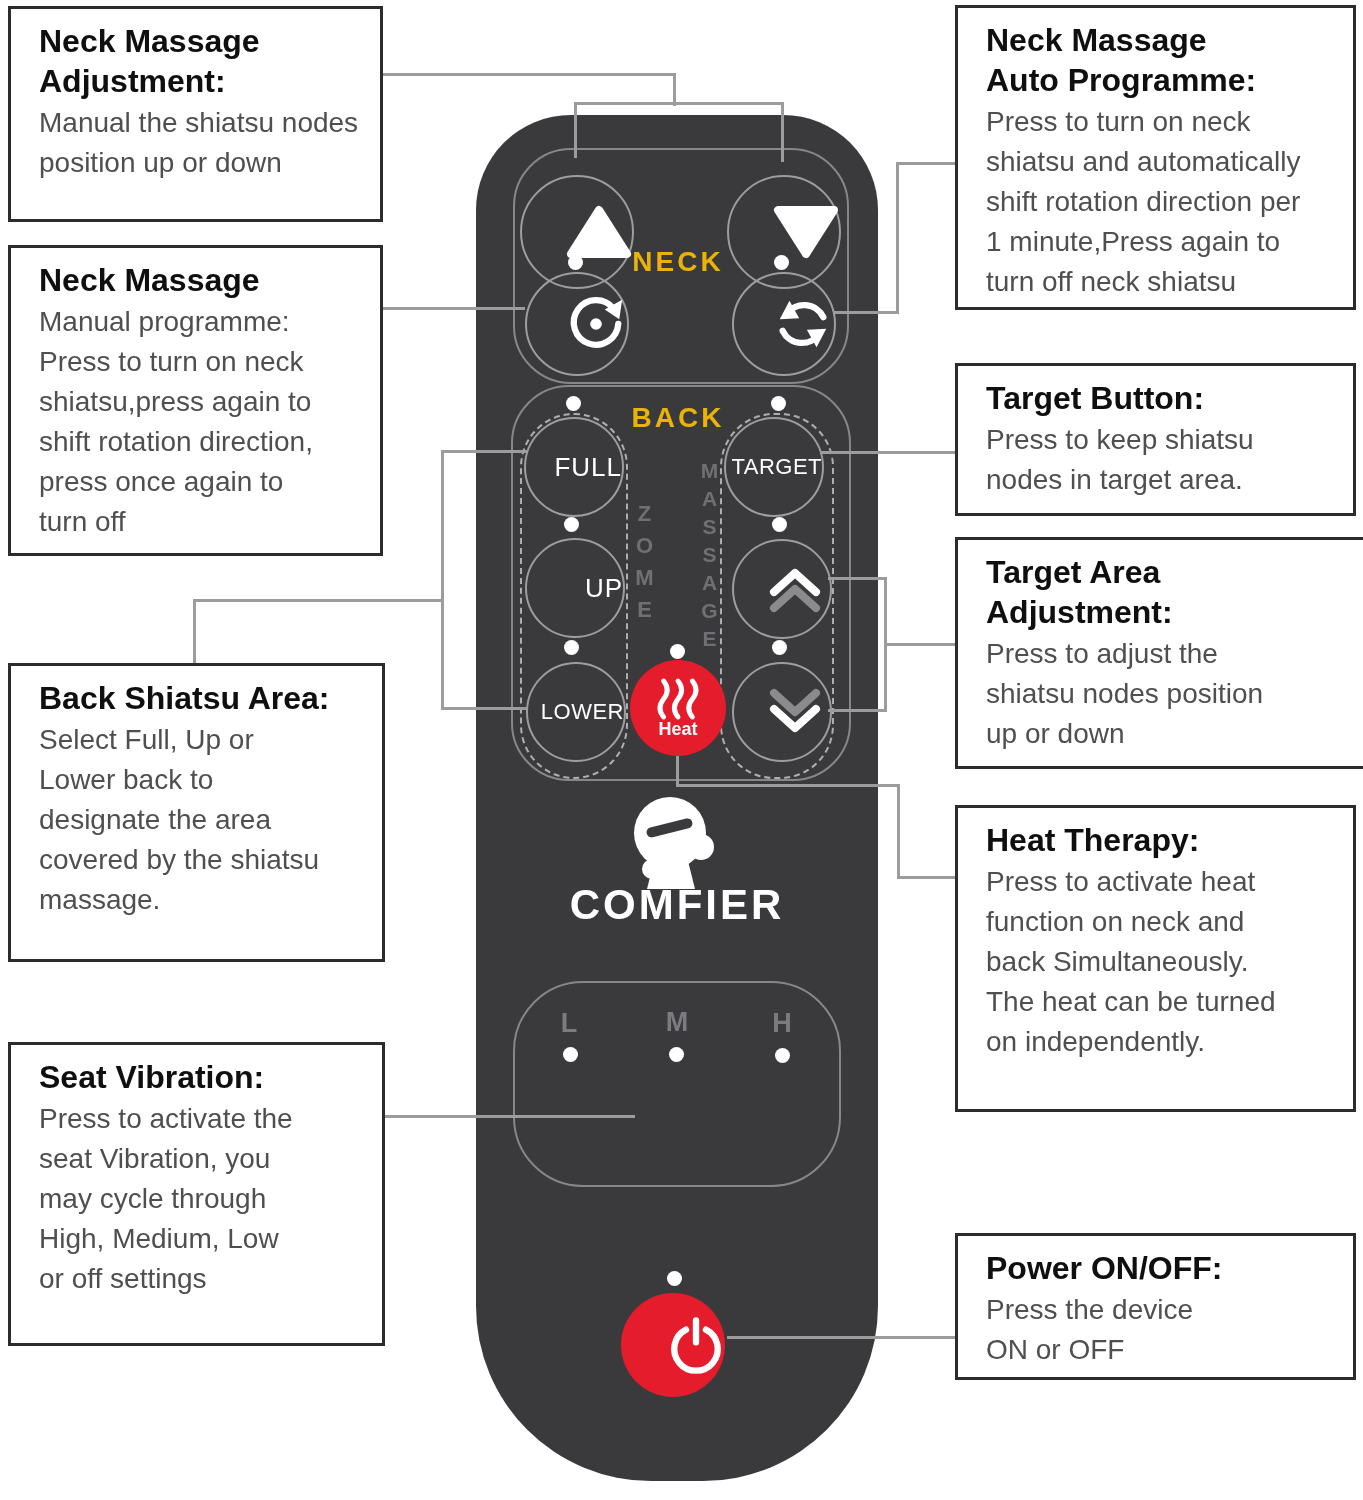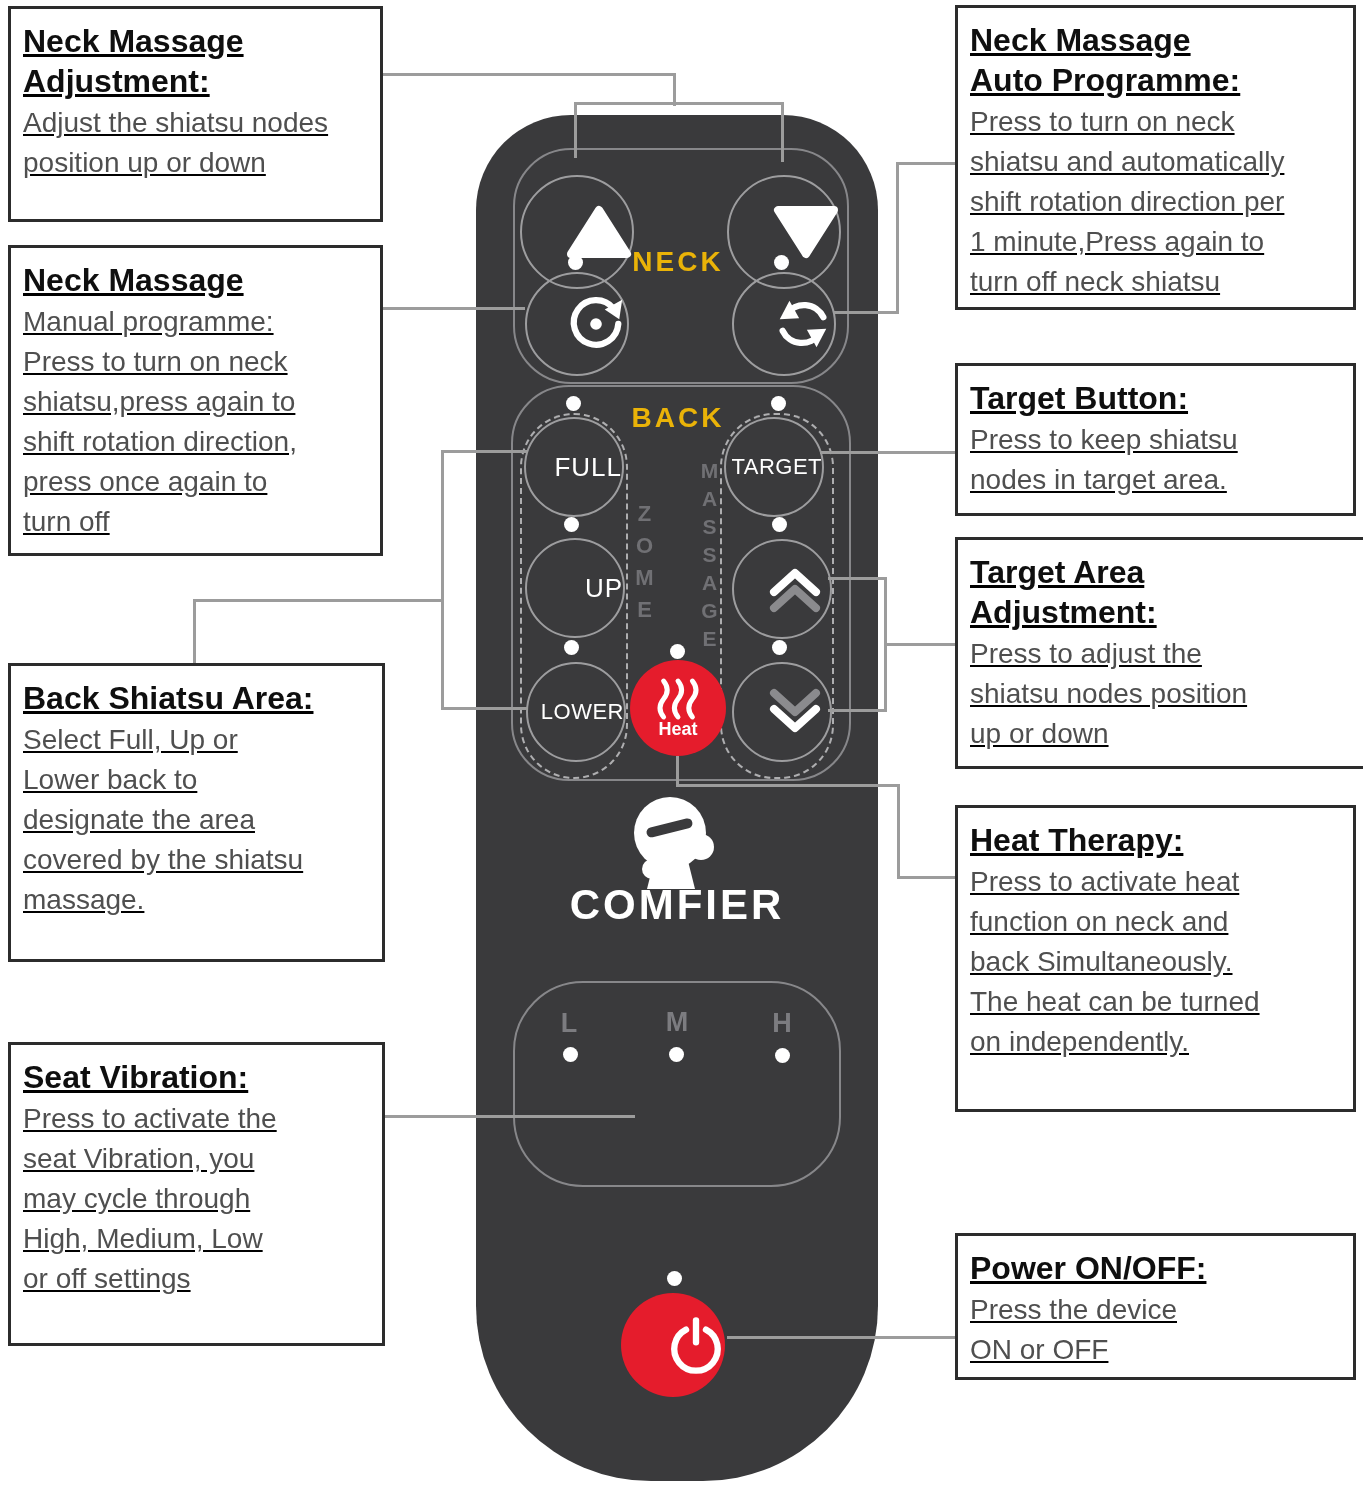--- a/index.html
+++ b/index.html
@@ -3,21 +3,21 @@
 <meta charset="utf-8">
 <style>
   html,body{margin:0;padding:0;background:#fff;}
   .canvas{position:relative;width:1363px;height:1500px;background:#fff;overflow:hidden;
           font-family:"Liberation Sans","DejaVu Sans",sans-serif;}
   
   .cl{position:absolute;background:#9c9c9c;z-index:6;}
   .clh{height:3px;} .clv{width:3px;}
   
   .callout{position:absolute;box-sizing:border-box;background:#fff;border:3px solid #2c2c2c;
-           padding:12px 10px 10px 12px;z-index:10;overflow:hidden;text-decoration:underline;}
+           padding:12px 10px 10px 28px;z-index:10;overflow:hidden;}
   .c-title{margin:0 0 2px 0;font-size:32px;line-height:40px;font-weight:bold;color:#0f0f0f;white-space:pre-line;}
   .c-body{margin:0;font-size:28px;line-height:40px;color:#4f4f4f;white-space:pre-line;}
   
   .remote{position:absolute;left:476px;top:115px;width:402px;height:1366px;background:#3a3a3c;
           border-radius:95px 95px 175px 175px;z-index:1;}
   .sec{position:absolute;border:2px solid #87878a;border-radius:58px;}
   .pill{position:absolute;border:2px dashed #aeaeb0;border-radius:54px;}
   .ring{position:absolute;border:2px solid #9d9d9f;border-radius:50%;
         display:flex;align-items:center;justify-content:flex-end;}
   .r110{width:110px;height:110px;}
@@ -183,21 +183,21 @@
   <div class="cl clh" style="left:884px;top:643px;width:71px;"></div>
   <div class="cl clv" style="left:676px;top:756px;height:31px;"></div>
   <div class="cl clh" style="left:676px;top:784px;width:224px;"></div>
   <div class="cl clv" style="left:897px;top:784px;height:95px;"></div>
   <div class="cl clh" style="left:897px;top:876px;width:58px;"></div>
   <div class="cl clh" style="left:727px;top:1336px;width:228px;"></div>
 
   <aside class="callout" style="left:8px;top:6px;width:375px;height:216px;">
     <h3 class="c-title">Neck Massage
 Adjustment:</h3>
-    <p class="c-body">Adjust the shiatsu nodes
+    <p class="c-body">Manual the shiatsu nodes
 position up or down</p>
   </aside>
 
   <aside class="callout" style="left:8px;top:245px;width:375px;height:311px;">
     <h3 class="c-title">Neck Massage</h3>
     <p class="c-body">Manual programme:
 Press to turn on neck
 shiatsu,press again to
 shift rotation direction,
 press once again to

